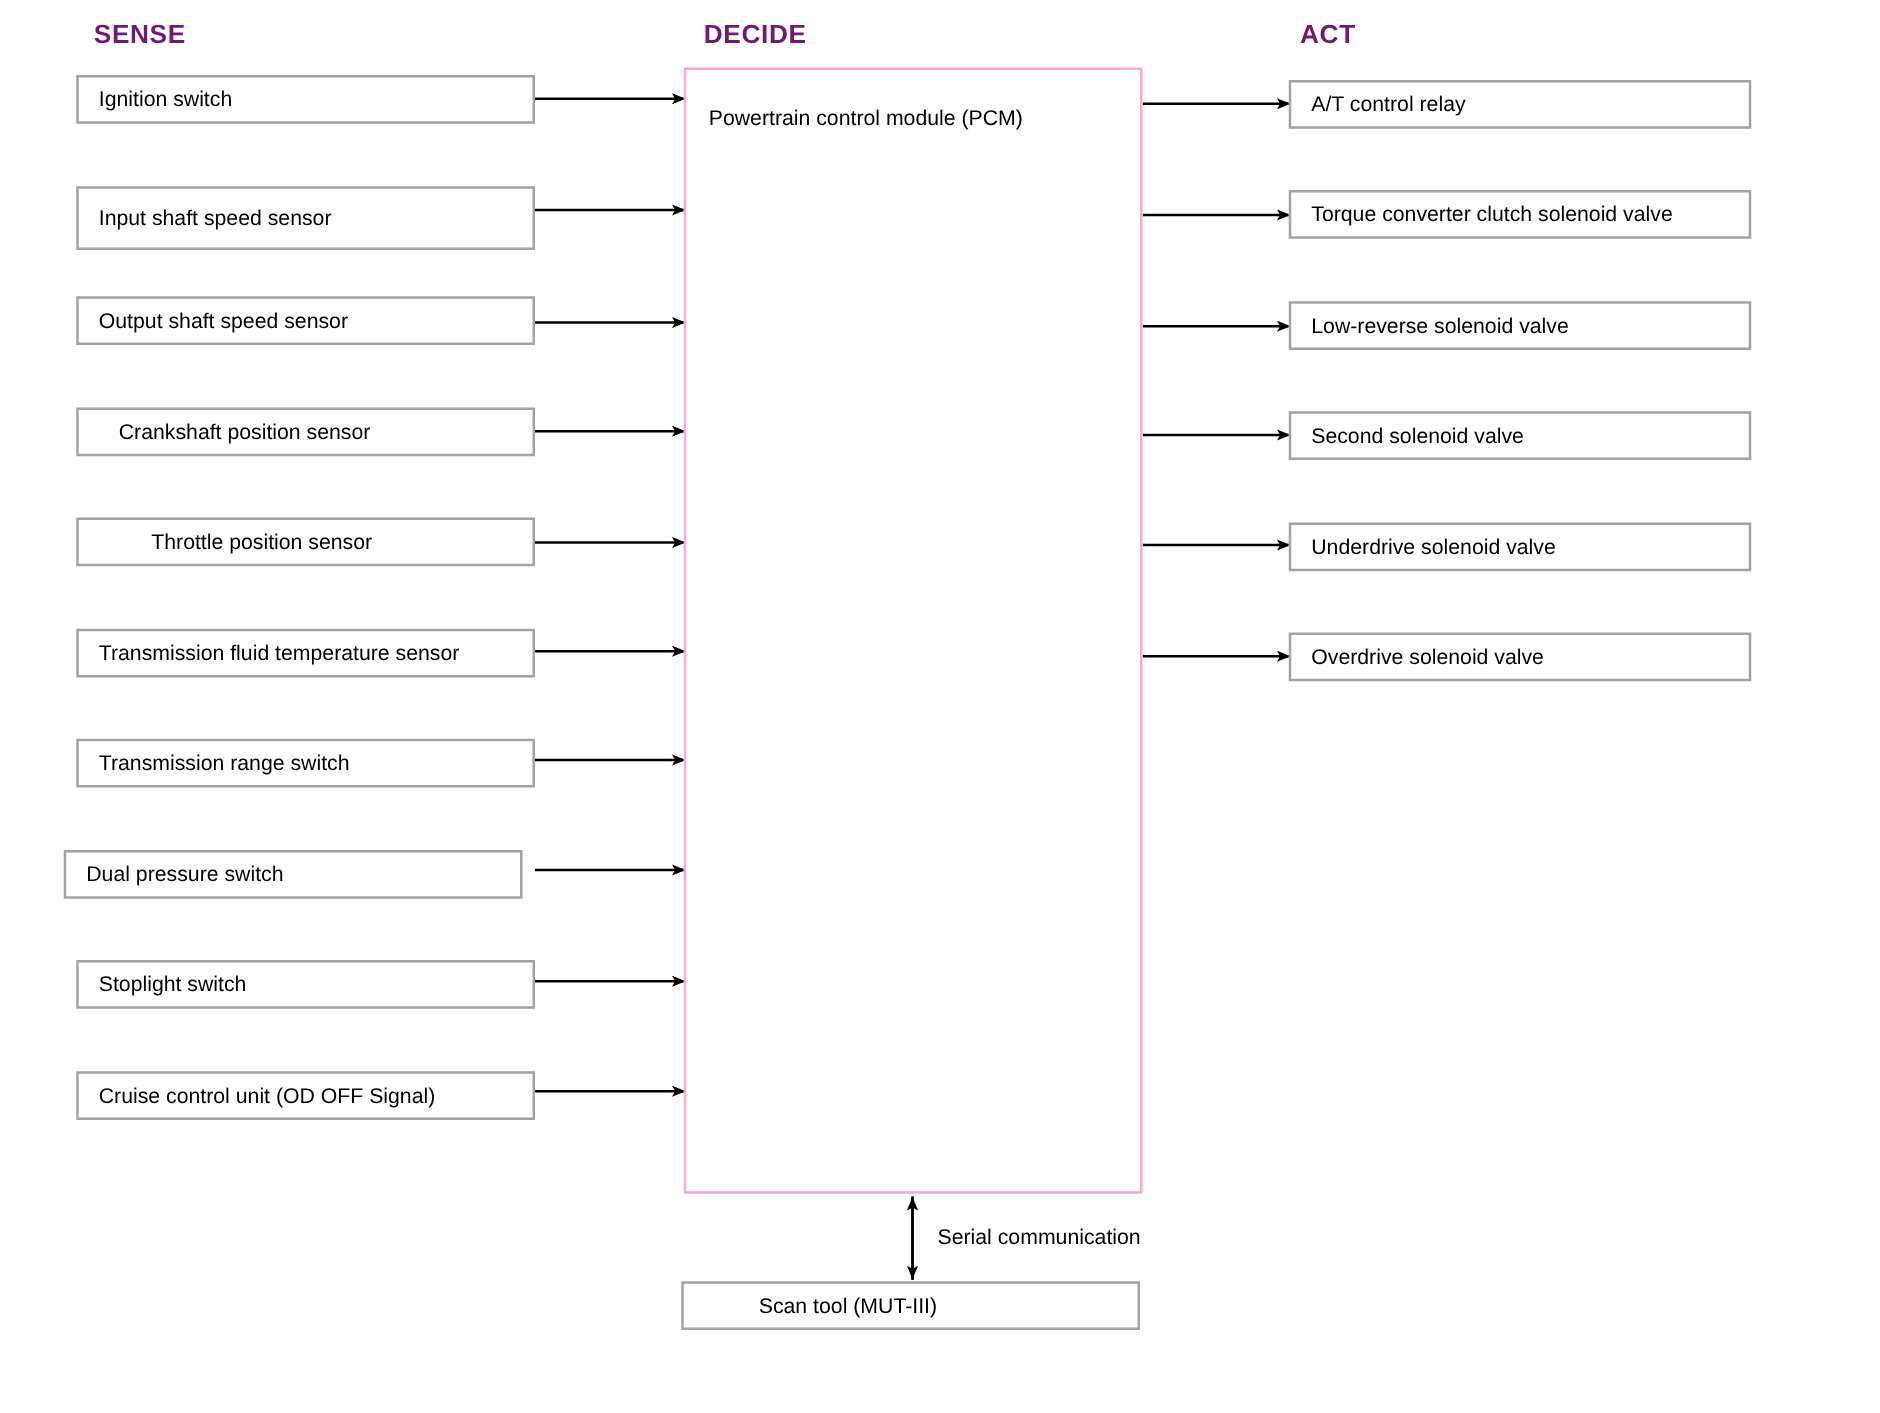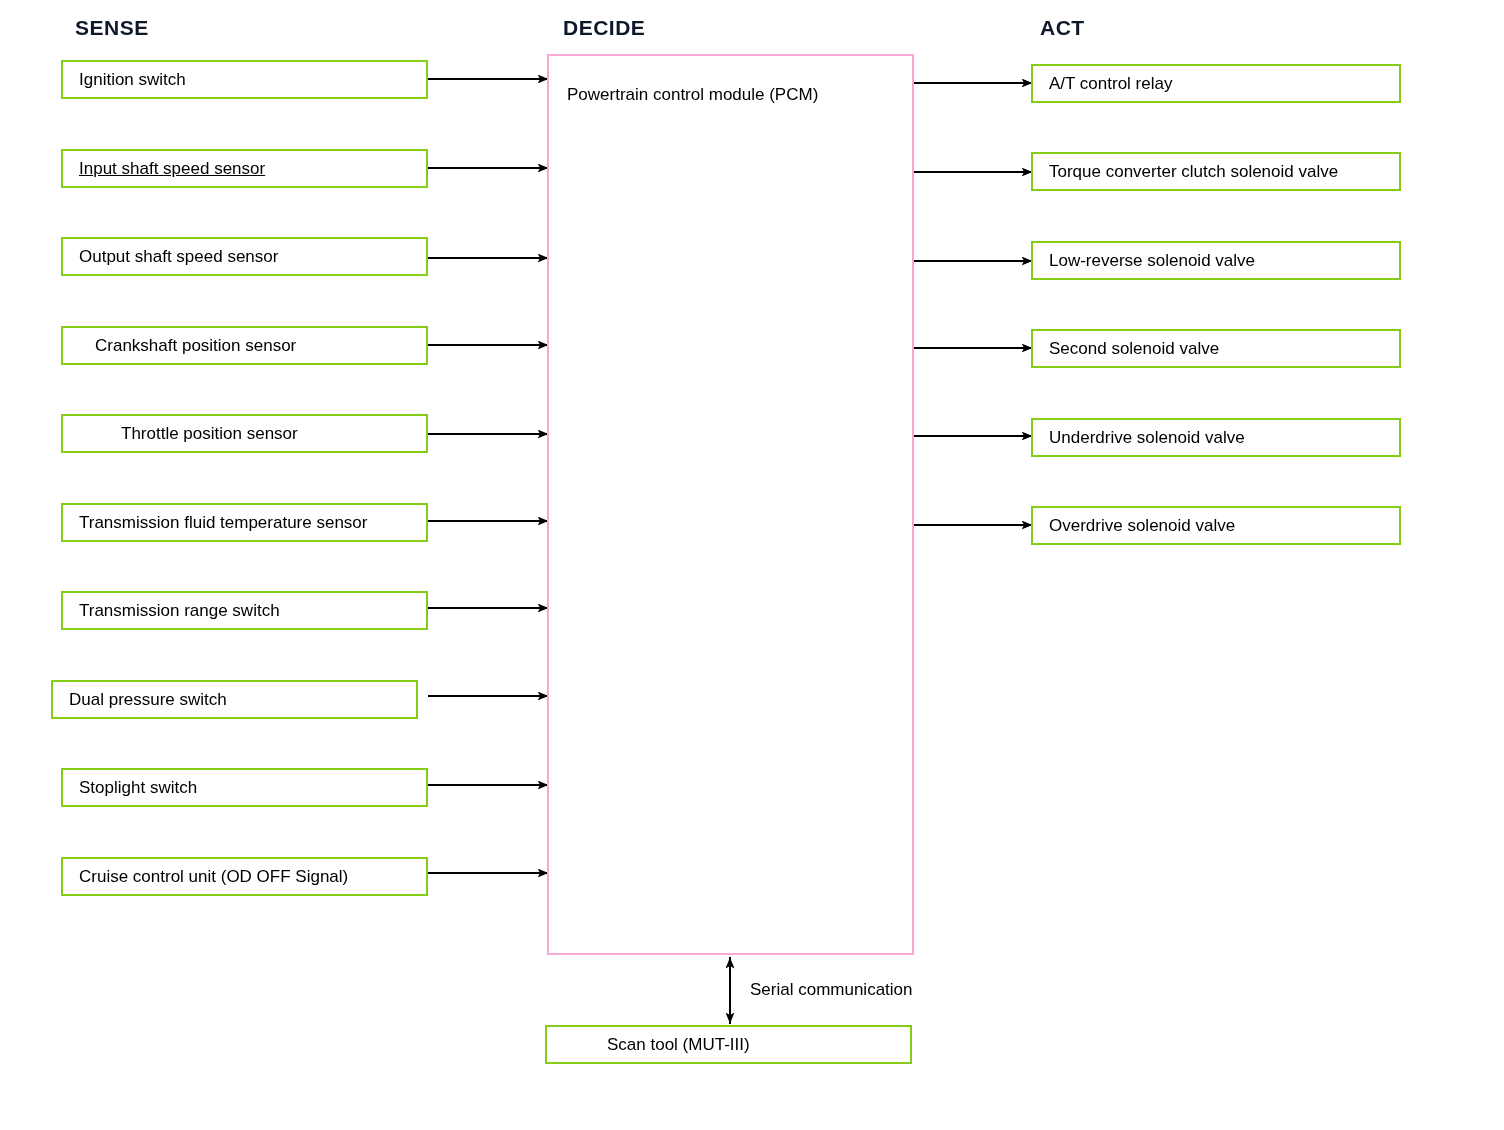--- a/index.html
+++ b/index.html
@@ -13,28 +13,28 @@
     width: 1504px;
     height: 1130px;
     background: #ffffff;
     font-family: "Liberation Sans", sans-serif;
     overflow: hidden;
   }
   .col-header {
     position: absolute;
     font-weight: bold;
     font-size: 21px;
-    color: #0f172a;
+    color: #701a75;
     letter-spacing: 0.5px;
     white-space: nowrap;
   }
   .node-box {
     position: absolute;
     box-sizing: border-box;
-    border: 2px solid #84cc16;
+    border: 2px solid #a3a3a3;
     background: #fff;
     display: flex;
     align-items: center;
   }
   .node-box > .node-label {
     font-size: 17px;
     color: #000;
     white-space: nowrap;
     padding-left: 16px;
     line-height: 1;
@@ -107,21 +107,21 @@
         <line x1="914" y1="525" x2="1032" y2="525" marker-end="url(#arrowhead)"></line>
         <line x1="730" y1="1024" x2="730" y2="958" marker-end="url(#arrowhead)"></line>
         <line x1="730" y1="957" x2="730" y2="1023" marker-end="url(#arrowhead)"></line>
       </g>
   </svg>
 
   <div id="sense-column">
       <div class="node-box" style="left: 61px; top: 60px; width: 367px; height: 39px;">
         <div class="node-label">Ignition switch</div>
       </div>
-      <div class="node-box" style="left: 61px; top: 149px; width: 367px; height: 39px; text-decoration: underline;">
+      <div class="node-box" style="left: 61px; top: 149px; width: 367px; height: 51px;">
         <div class="node-label">Input shaft speed sensor</div>
       </div>
       <div class="node-box" style="left: 61px; top: 237px; width: 367px; height: 39px; text-align: right;">
         <div class="node-label">Output shaft speed sensor</div>
       </div>
       <div class="node-box" style="left: 61px; top: 326px; width: 367px; height: 39px; padding-left: 16px;">
         <div class="node-label">Crankshaft position sensor</div>
       </div>
       <div class="node-box" style="left: 61px; top: 414px; width: 367px; height: 39px; padding-left: 42px;">
         <div class="node-label">Throttle position sensor</div>

